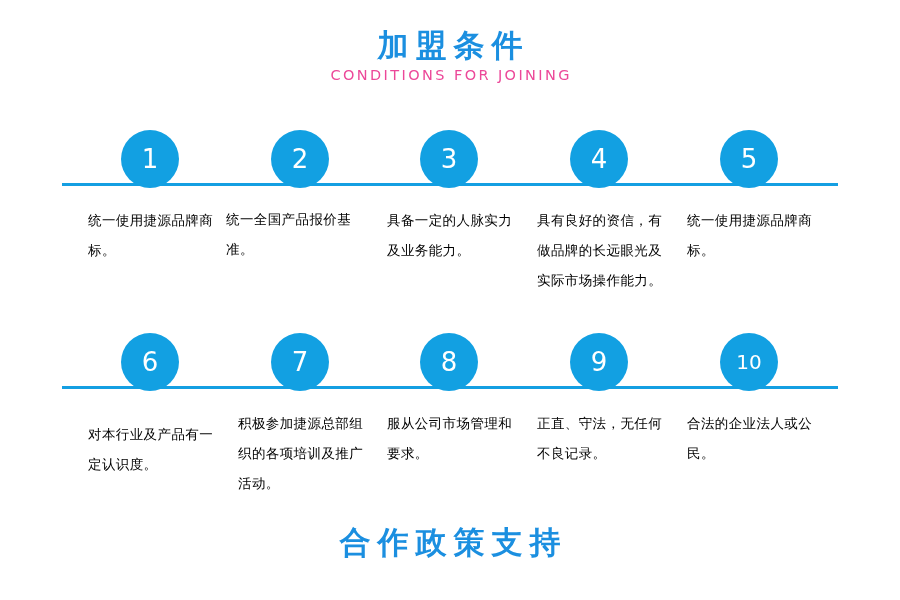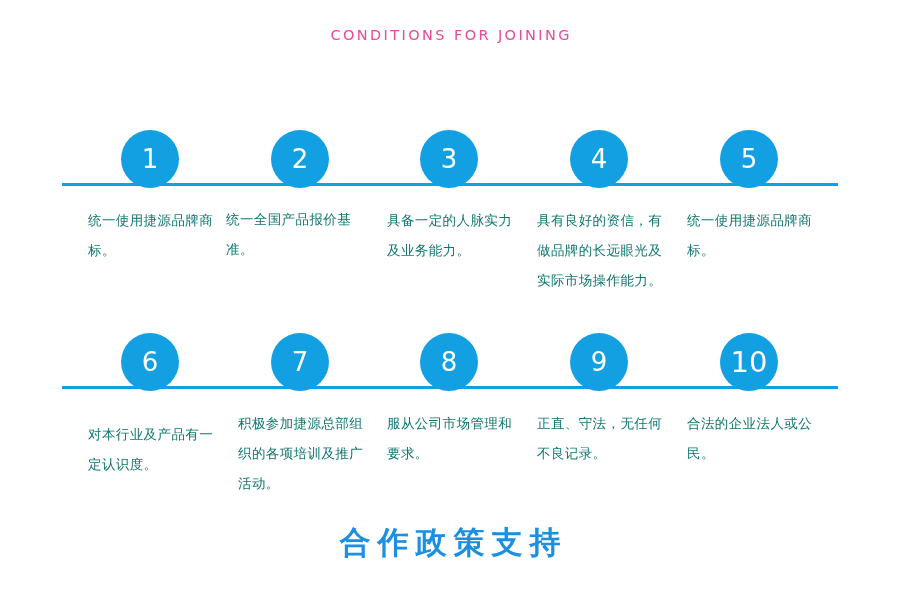--- a/index.html
+++ b/index.html
@@ -38,39 +38,40 @@
   .nodes{position:absolute;left:0;top:0;width:900px;height:58px;}
   .node{
     position:absolute;top:0;
     width:58px;height:58px;border-radius:50%;
     background:#12a0e2;
     color:#ffffff;
     display:flex;align-items:center;justify-content:center;
     font-size:26px;line-height:1;font-weight:normal;
     box-sizing:border-box;
   }
-  .node.wide{font-size:29px;letter-spacing:0px;align-items:center;}
+  .node.wide{font-size:20px;letter-spacing:0px;align-items:center;}
 
   .texts{position:absolute;left:0;top:75px;width:900px;}
   .item-text{
     position:absolute;top:0;
     width:132px;
     font-size:13.5px;
     line-height:30px;
-    color:#0f766e;
+    color:#000000;
     letter-spacing:0.4px;
     text-align:left;
   }
 </style>
 </head>
 <body>
 
 <div class="page">
 
   <div class="heading" id="heading-top">
+    <div class="cn">加盟条件</div>
     <div class="en">CONDITIONS FOR JOINING</div>
   </div>
 
   <div class="row" id="row-1">
     <div class="rail"></div>
     <div class="nodes">
       <div class="node" style="left:121px;">
         <span>1</span>
       </div>
       <div class="node" style="left:271px;">

